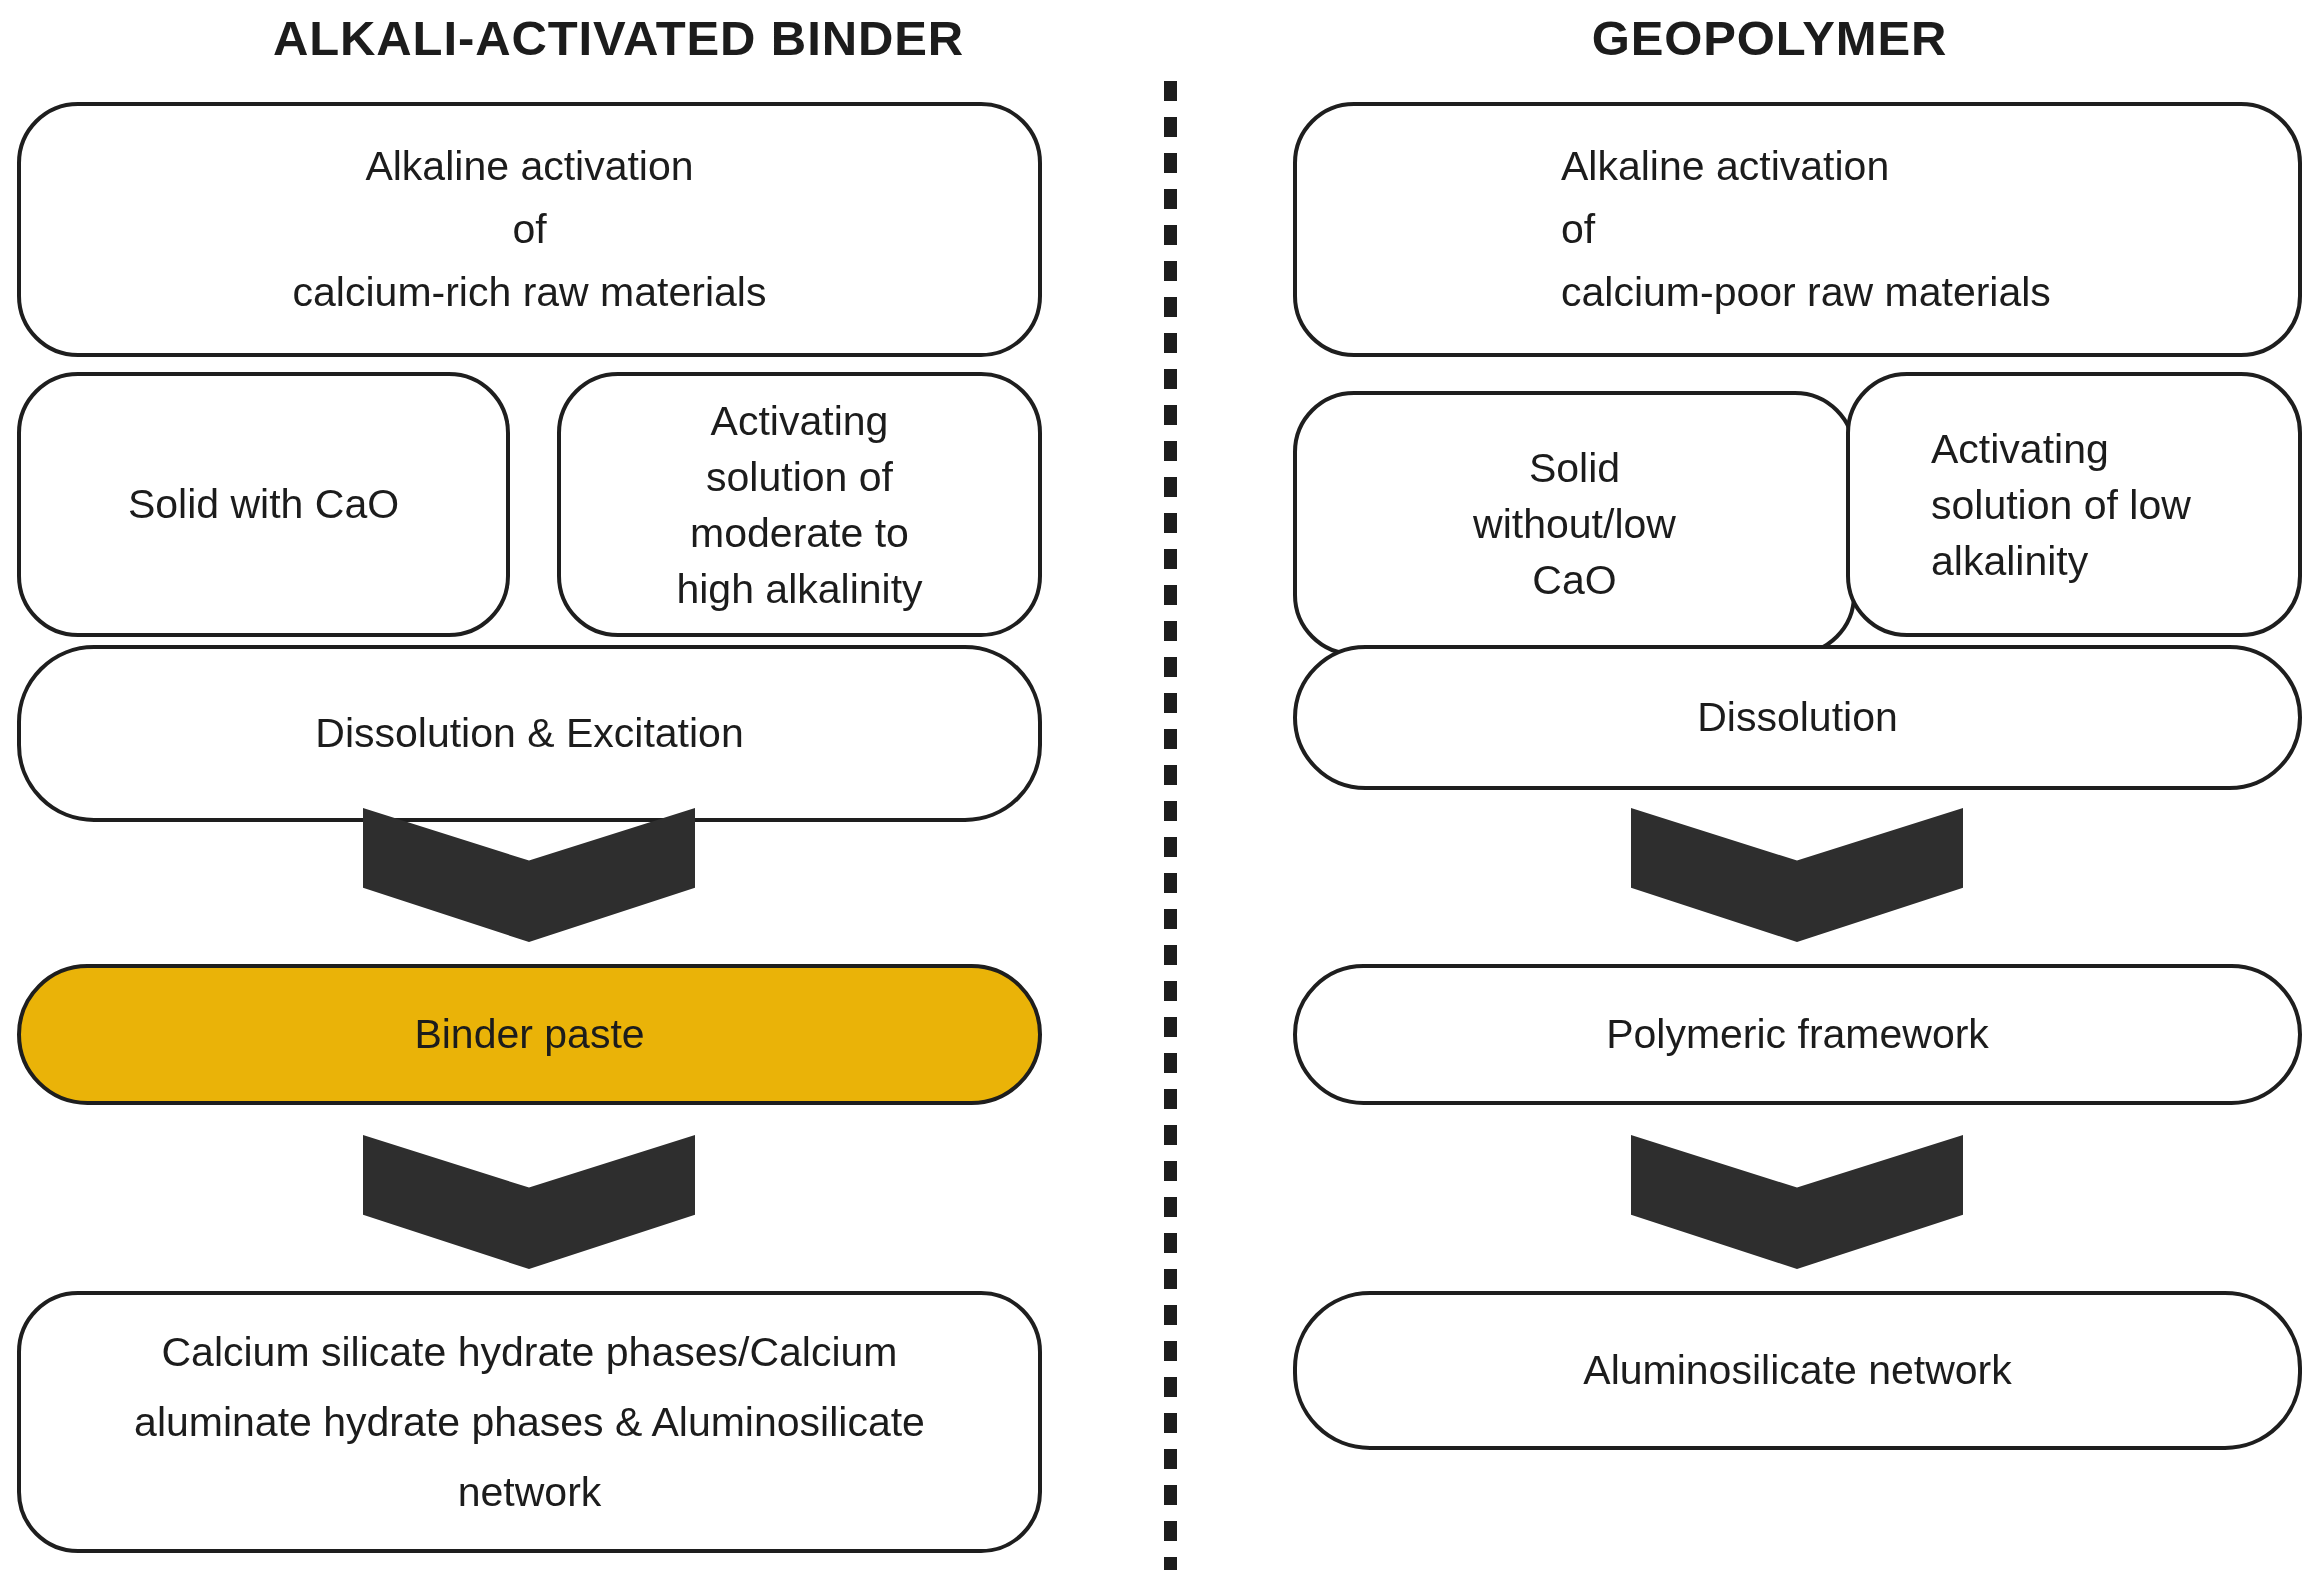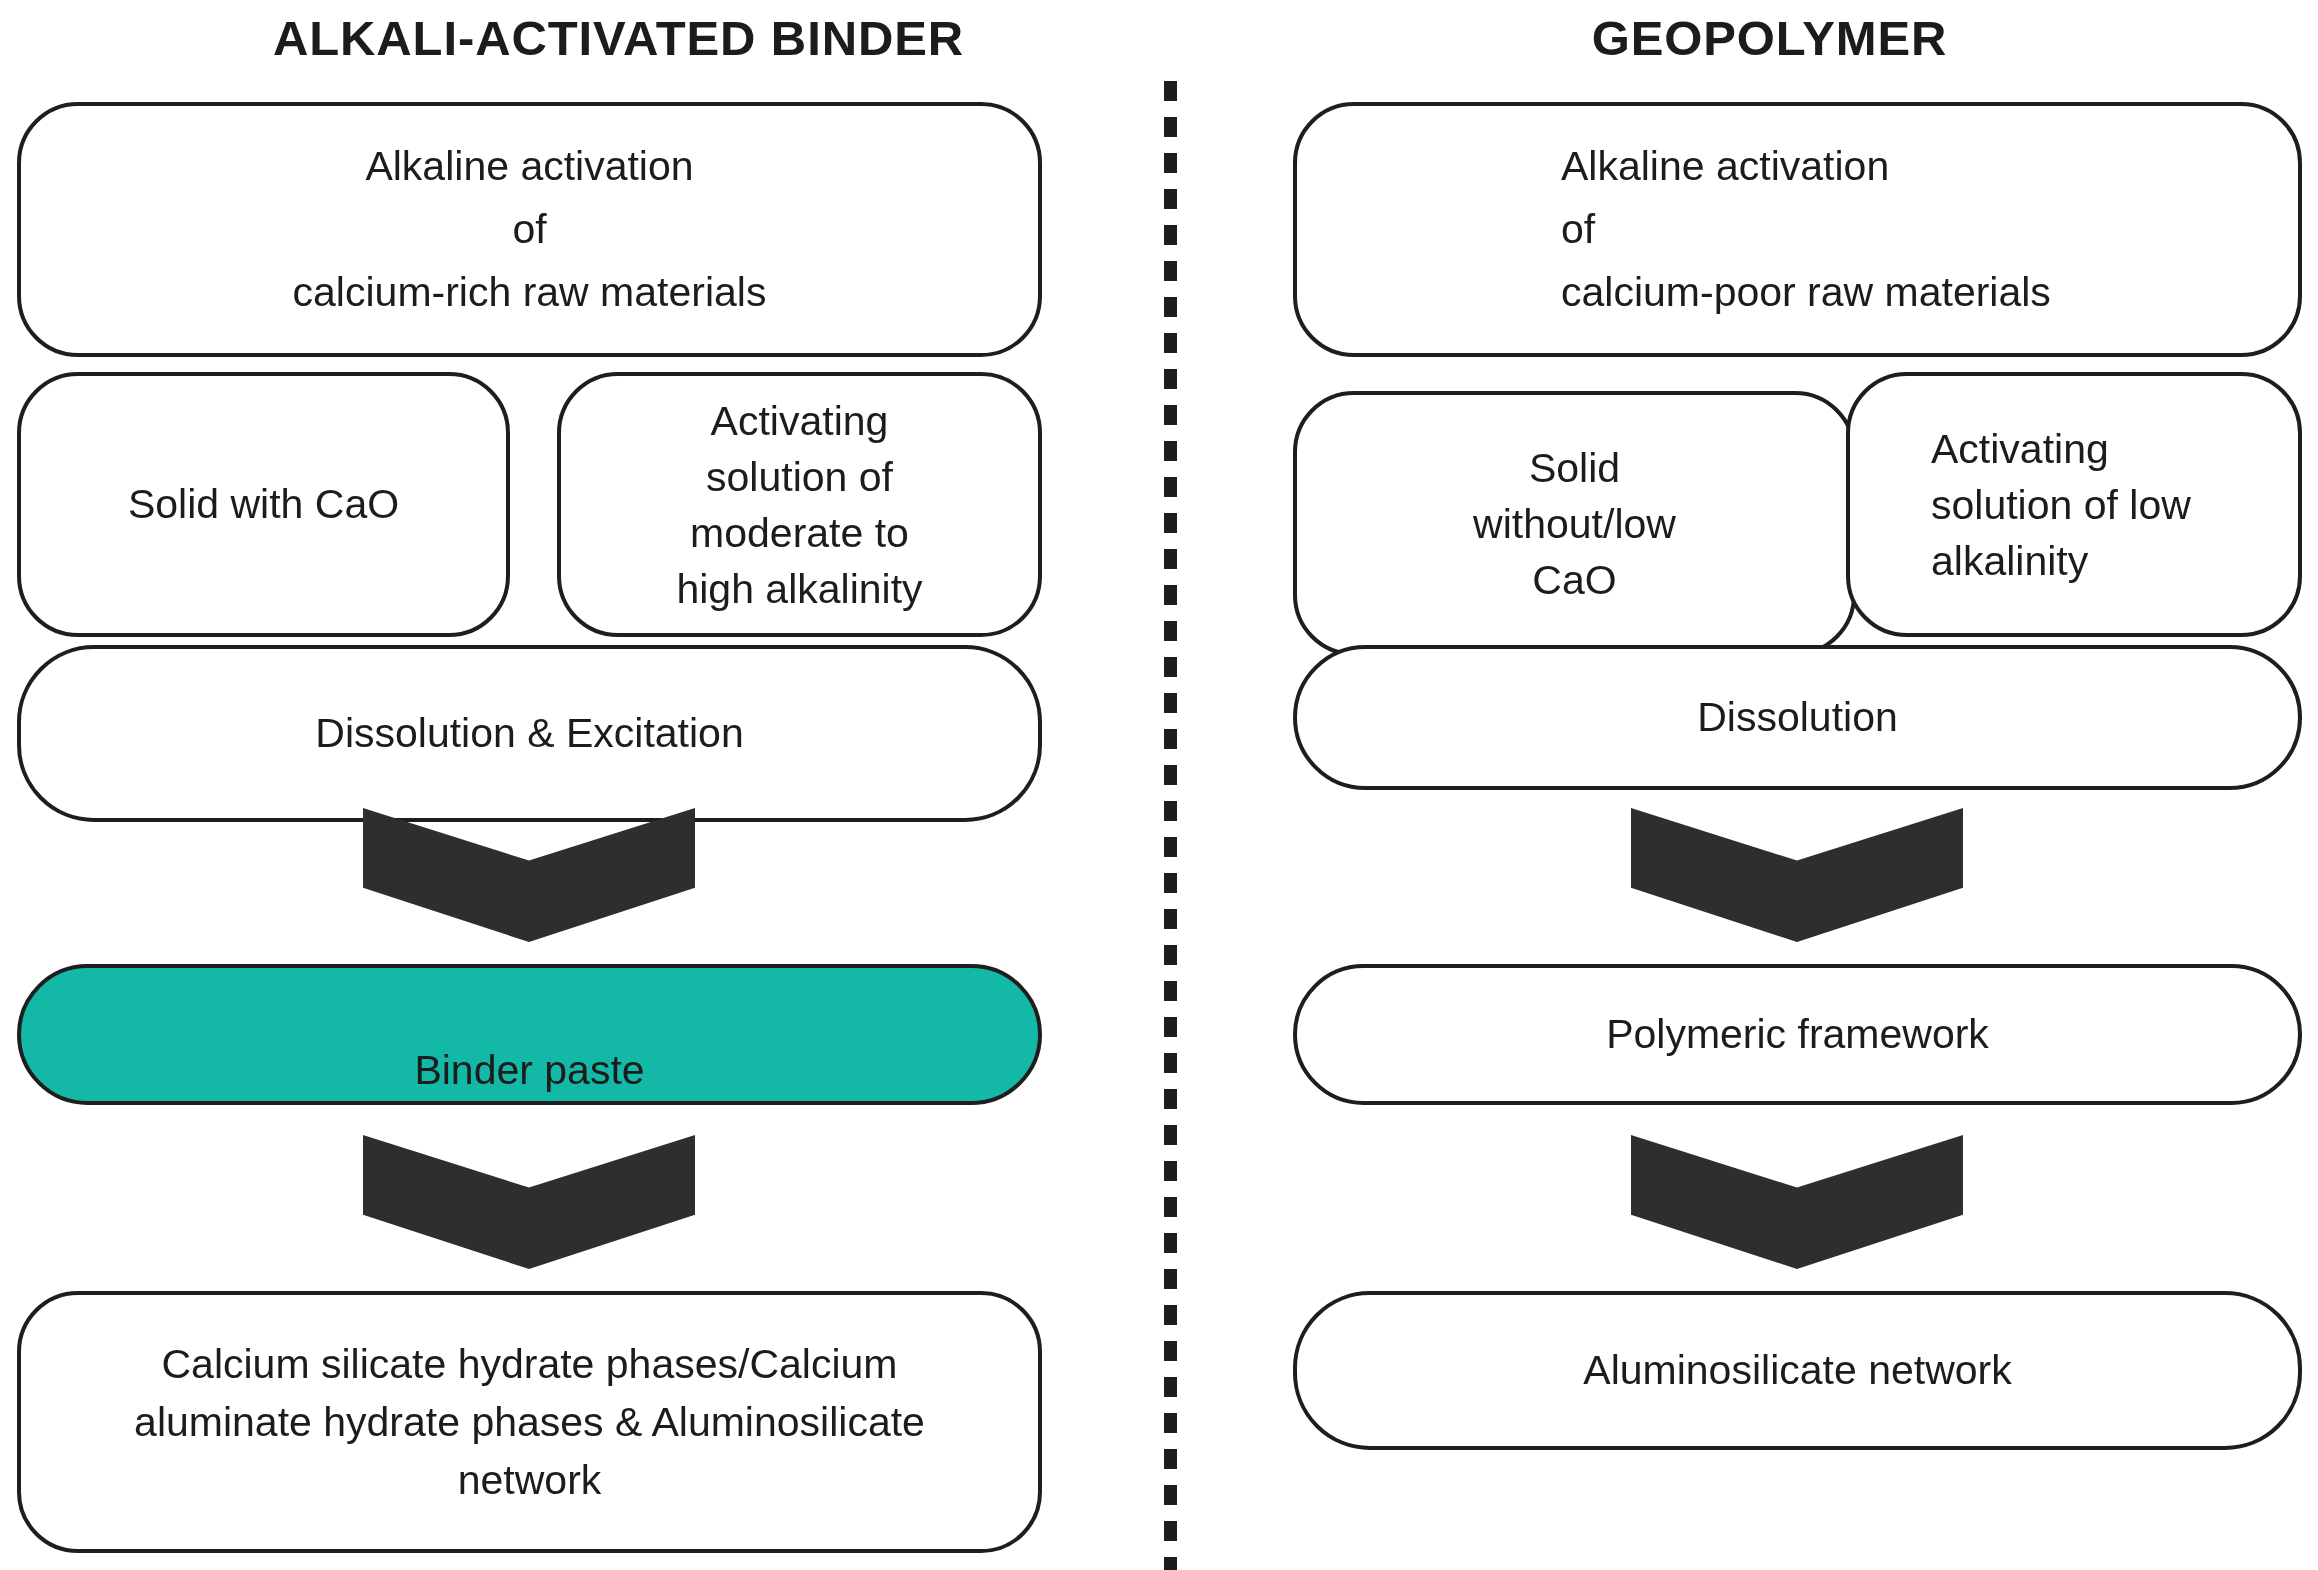--- a/index.html
+++ b/index.html
@@ -32,21 +32,21 @@
   .node .b{font-weight:normal;}
   .stadium{border-radius:77px;}
   .left-align{align-items:flex-start;text-align:left;}
 
   
   #l-box1{left:17px;top:102px;width:1025px;height:255px;line-height:63px;}
   #l-solid{left:17px;top:372px;width:493px;height:265px;}
   #l-activating{left:557px;top:372px;width:485px;height:265px;line-height:56px;}
   #l-dissolution{left:17px;top:645px;width:1025px;height:177px;}
   #l-binder{left:17px;top:964px;width:1025px;height:141px;}
-  #l-bottom{left:17px;top:1291px;width:1025px;height:262px;line-height:58px;}
+  #l-bottom{left:17px;top:1291px;width:1025px;height:262px;line-height:58px;gap:12px;}
 
   
   #r-box1{left:1293px;top:102px;width:1009px;height:255px;line-height:63px;padding-left:264px;}
   #r-solid{left:1293px;top:391px;width:563px;height:265px;line-height:56px;align-items:center;}
   #r-activating{left:1846px;top:372px;width:456px;height:265px;line-height:56px;padding-left:81px;}
   #r-dissolution{left:1293px;top:645px;width:1009px;height:145px;}
   #r-polymeric{left:1293px;top:964px;width:1009px;height:141px;}
   #r-bottom{left:1293px;top:1291px;width:1009px;height:159px;}
 
   .chevron{position:absolute;width:332px;height:134px;}
@@ -95,21 +95,21 @@
   <div class="node stadium" id="l-dissolution" style="border-color: rgb(30, 30, 30); background: rgb(255, 255, 255);">
     <div>Dissolution &amp; Excitation</div>
   </div>
 
   <div class="chevron" id="l-chev1">
     <svg viewBox="0 0 390 158" preserveAspectRatio="none">
         <polygon points="0,0 195,62 390,0 390,94 195,158 0,94" fill="#2e2e2e"></polygon>
       </svg>
   </div>
 
-  <div class="node stadium" id="l-binder" style="border-color: rgb(30, 30, 30); background: #14b8a6; justify-content: flex-end;">
+  <div class="node stadium" id="l-binder" style="border-color: rgb(30, 30, 30); background: #eab308;">
     <div>Binder paste</div>
   </div>
 
   <div class="chevron" id="l-chev2">
     <svg viewBox="0 0 390 158" preserveAspectRatio="none">
         <polygon points="0,0 195,62 390,0 390,94 195,158 0,94" fill="#2e2e2e"></polygon>
       </svg>
   </div>
 
   <div class="node" id="l-bottom" style="border-color: rgb(30, 30, 30); background: rgb(255, 255, 255);">

